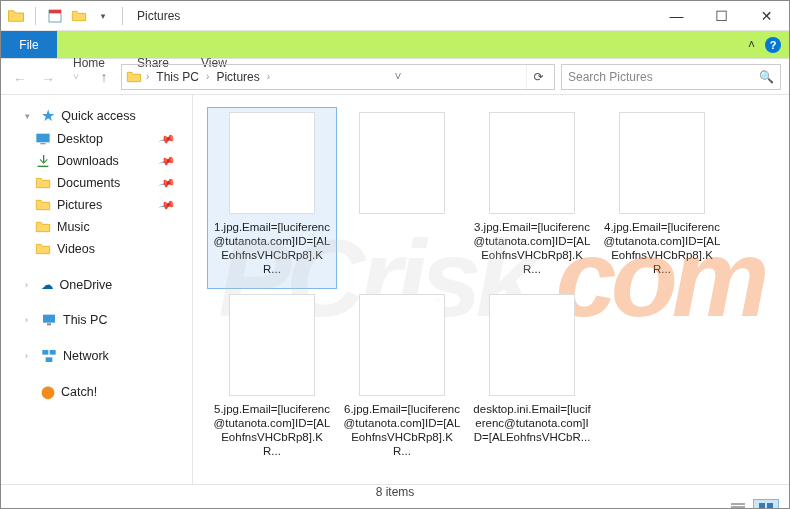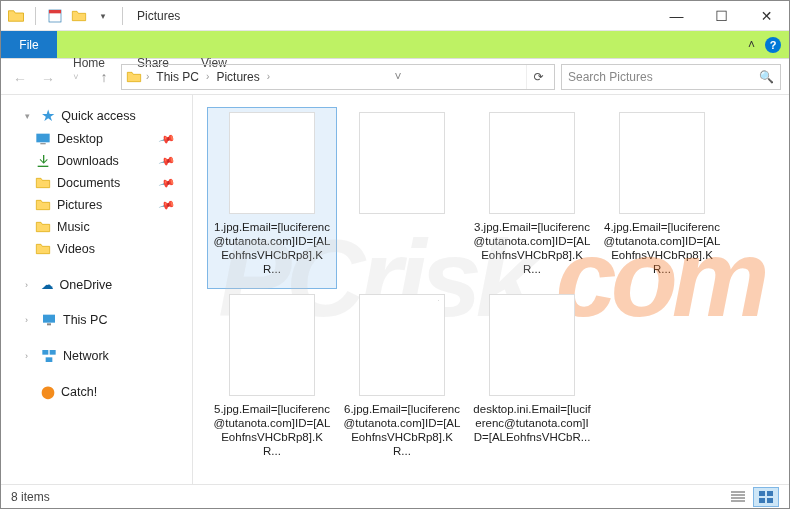--- a/index.html
+++ b/index.html
@@ -56,21 +56,21 @@
     .thumb { width:86px; height:102px; background:#fff; border:1px solid #ddd; position:relative; margin-bottom:6px;}
     .thumb::before{ content:""; position:absolute; top:0; right:0; width:24px; height:24px; background:linear-gradient(135deg, transparent 50%, #fff 50%), linear-gradient(135deg, #fff 48%, #ddd 50%, #f4f4f4 54%);}
     .thumb.txt-file::after{ content:""; position:absolute; left:12px; top:30px; right:12px; height:44px; background:repeating-linear-gradient(#dcdcdc 0, #dcdcdc 1px, transparent 1px, transparent 8px);}
     .fname { font-size:11.5px; line-height:14px; color:#222; text-align:center; width:118px; word-break:break-all; max-height:56px; overflow:hidden;}
     
     
     .watermark{ position:absolute; top:50%; left:50%; transform:translate(-50%,-60%); font-size:110px; font-weight:700; color:rgba(200,200,200,0.22); letter-spacing:-6px; font-style:italic; pointer-events:none; white-space:nowrap;}
     .watermark .dot{ color:rgba(243,118,36,0.35);}
     
     
-    .status { height:24px; border-top:1px solid #e5e5e5; display:flex; align-items:center; font-size:12px; padding:0 10px; color:#444;}
+    .status { height:24px; border-top:1px solid #e5e5e5; display:flex; align-items:center; font-size:12px; padding:0 10px; color:#444;flex-direction:column;}
     .status-right{ margin-left:auto; display:flex; gap:2px;}
     .view-btn{ width:26px; height:20px; border:1px solid transparent; display:flex; align-items:center; justify-content:center;}
     .view-btn.active{ background:#cde6f7; border:1px solid #7fb7e6;}
     
     
     .folder-svg{ fill:#ffd766; stroke:#d9a400;}
   </style>
 </head>
 <body>
 

